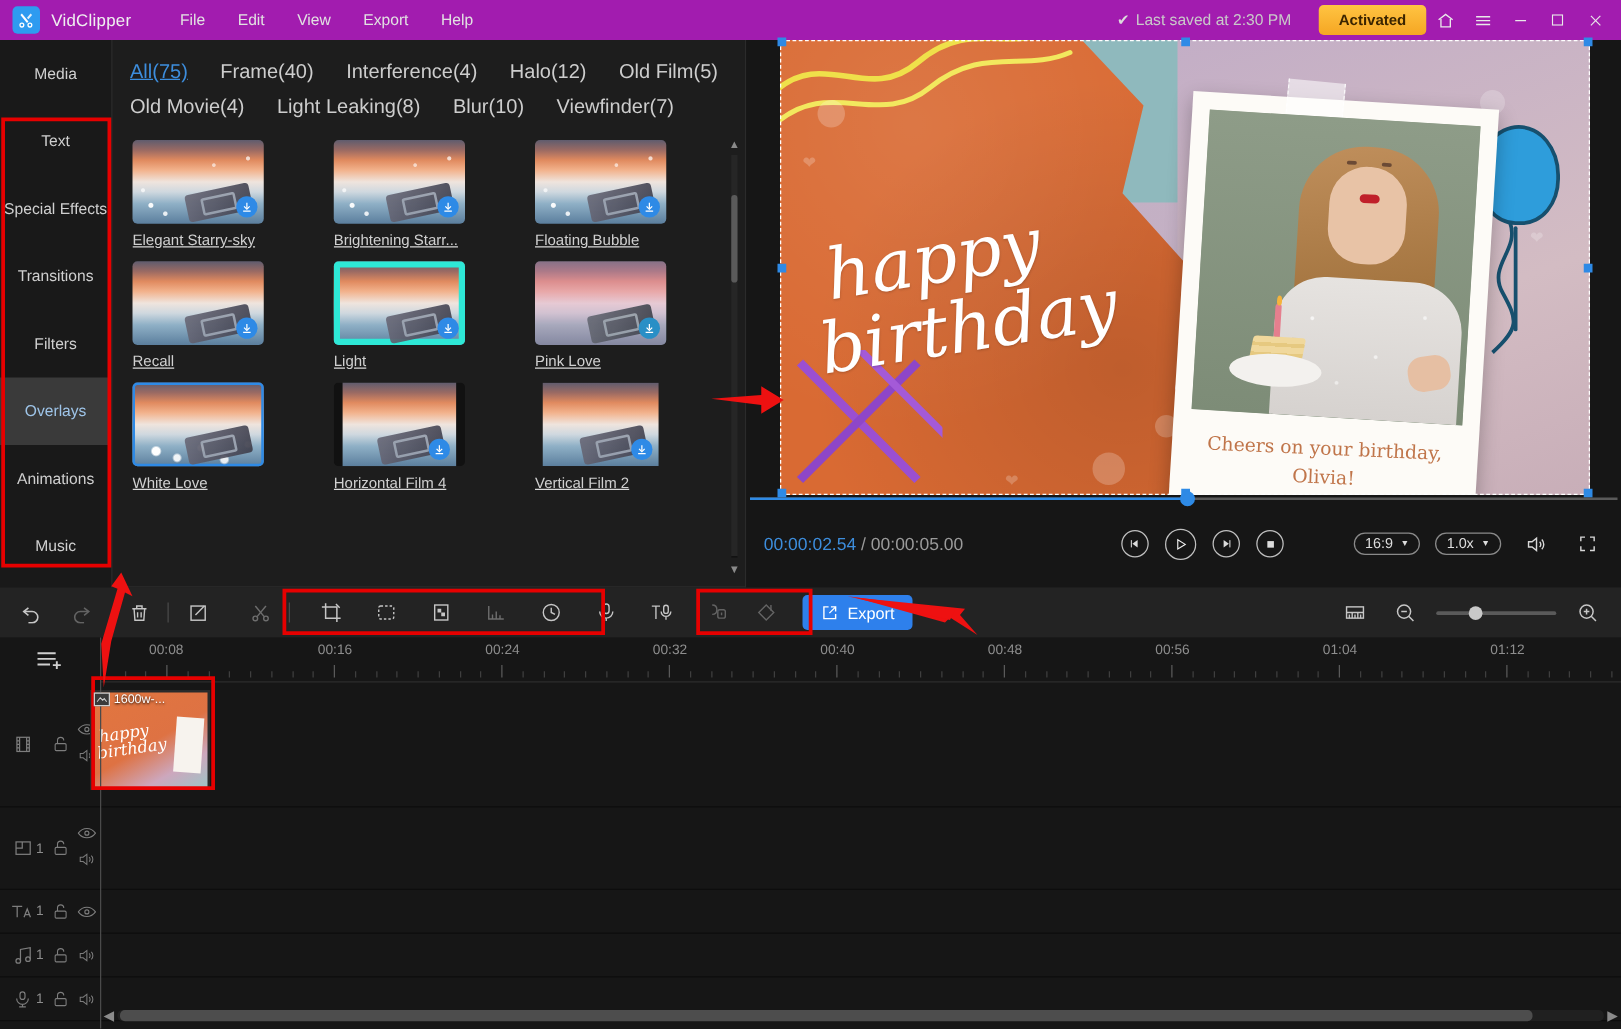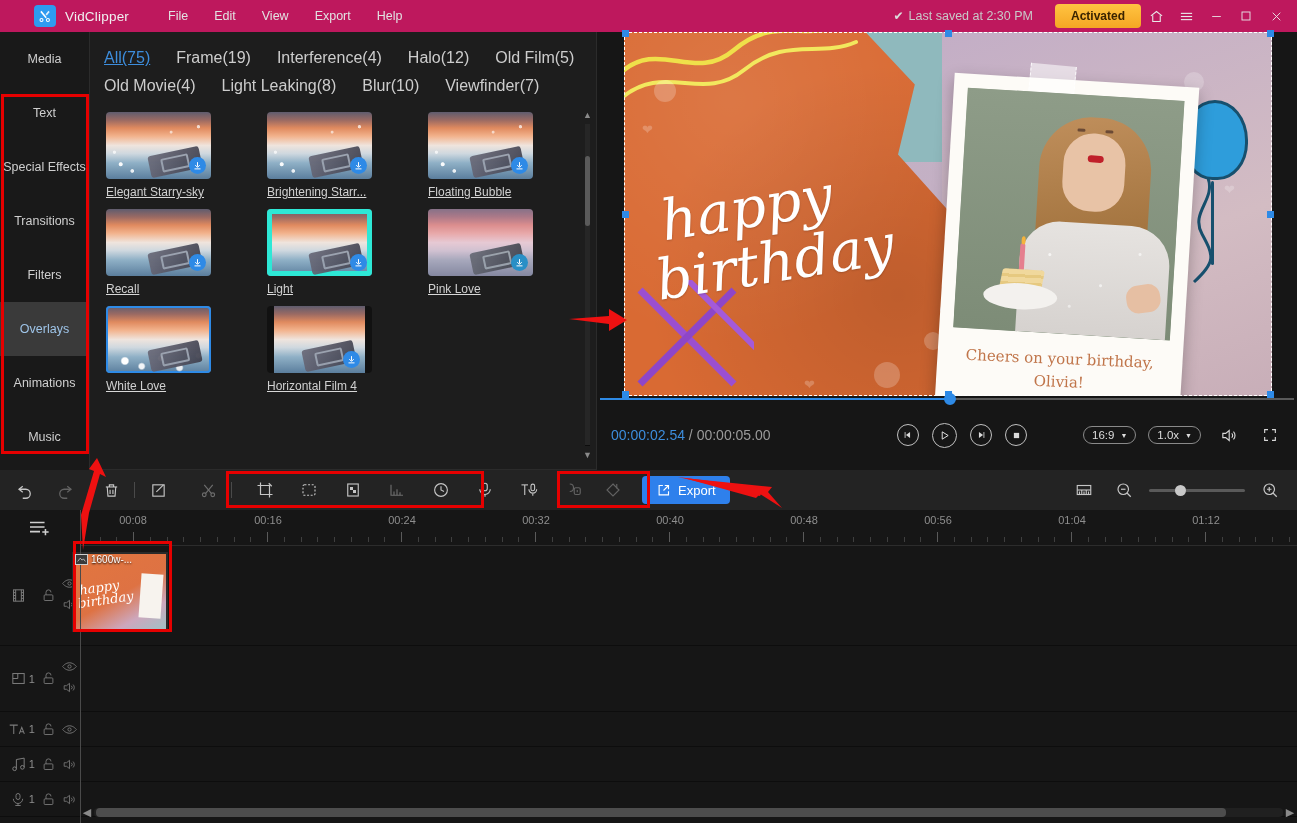--- a/index.html
+++ b/index.html
@@ -7,21 +7,21 @@
   body {
     width:1297px; height:823px; overflow:hidden; position:relative;
     font-family:"Liberation Sans", sans-serif;
     color:#d8d8d8; font-size:12px;
     -webkit-font-smoothing:antialiased;
   }
 
   
   #titlebar{
     position:absolute; left:0; top:0; width:1297px; height:32px;
-    background:#be185d; display:flex; align-items:center;padding-left:24px;
+    background:#a21caf; display:flex; align-items:center;
   }
   #logo{
     width:22px;height:22px;margin-left:10px;border-radius:4px;
     background:#2e9bf0; display:flex;align-items:center;justify-content:center;
     flex:none;
   }
   #app-title{ margin-left:9px; font-size:13.5px; color:#f0f0f0; letter-spacing:.2px;}
   .menu{ display:flex; margin-left:26px; gap:0px; }
   .menu > div{ padding:4px 13px; font-size:12.5px; color:#e2e2e2; cursor:default;}
   #tb-right{ margin-left:auto; display:flex; align-items:center; gap:0px; padding-right:6px;}
@@ -411,21 +411,21 @@
     </div>
   <div class="navitem">
       <span>Music</span>
     </div>
 </div>
 
 <div id="effects">
   <div id="tabs">
     <div class="tabrow">
       <div class="tab sel">All(75)</div>
-      <div class="tab">Frame(19)</div>
+      <div class="tab">Frame(40)</div>
       <div class="tab">Interference(4)</div>
       <div class="tab">Halo(12)</div>
       <div class="tab">Old Film(5)</div>
     </div>
     <div class="tabrow">
       <div class="tab">Old Movie(4)</div>
       <div class="tab">Light Leaking(8)</div>
       <div class="tab">Blur(10)</div>
       <div class="tab">Viewfinder(7)</div>
     </div>
@@ -532,20 +532,33 @@
               <svg width="9" height="9" viewBox="0 0 24 24" stroke="#fff" stroke-width="2.6" fill="none">
                 <path d="M12 3v12"></path>
                 <path d="M6 11l6 6 6-6"></path>
                 <path d="M4 21h16"></path>
               </svg>
             </div>
         </div>
         <div class="cname">Horizontal Film 4</div>
       </div>
 
+      <div class="cell">
+        <div class="thumb vfilm">
+            <div class="boat"></div>
+          <div class="dl">
+              <svg width="9" height="9" viewBox="0 0 24 24" stroke="#fff" stroke-width="2.6" fill="none">
+                <path d="M12 3v12"></path>
+                <path d="M6 11l6 6 6-6"></path>
+                <path d="M4 21h16"></path>
+              </svg>
+            </div>
+        </div>
+        <div class="cname">Vertical Film 2</div>
+      </div>
 
     </div>
   </div>
 
   <div id="pscroll">
     <div class="ar" style="top:0">▲</div>
     <div class="track"></div>
     <div class="thumbb"></div>
     <div class="ar" style="bottom:0">▼</div>
   </div>

